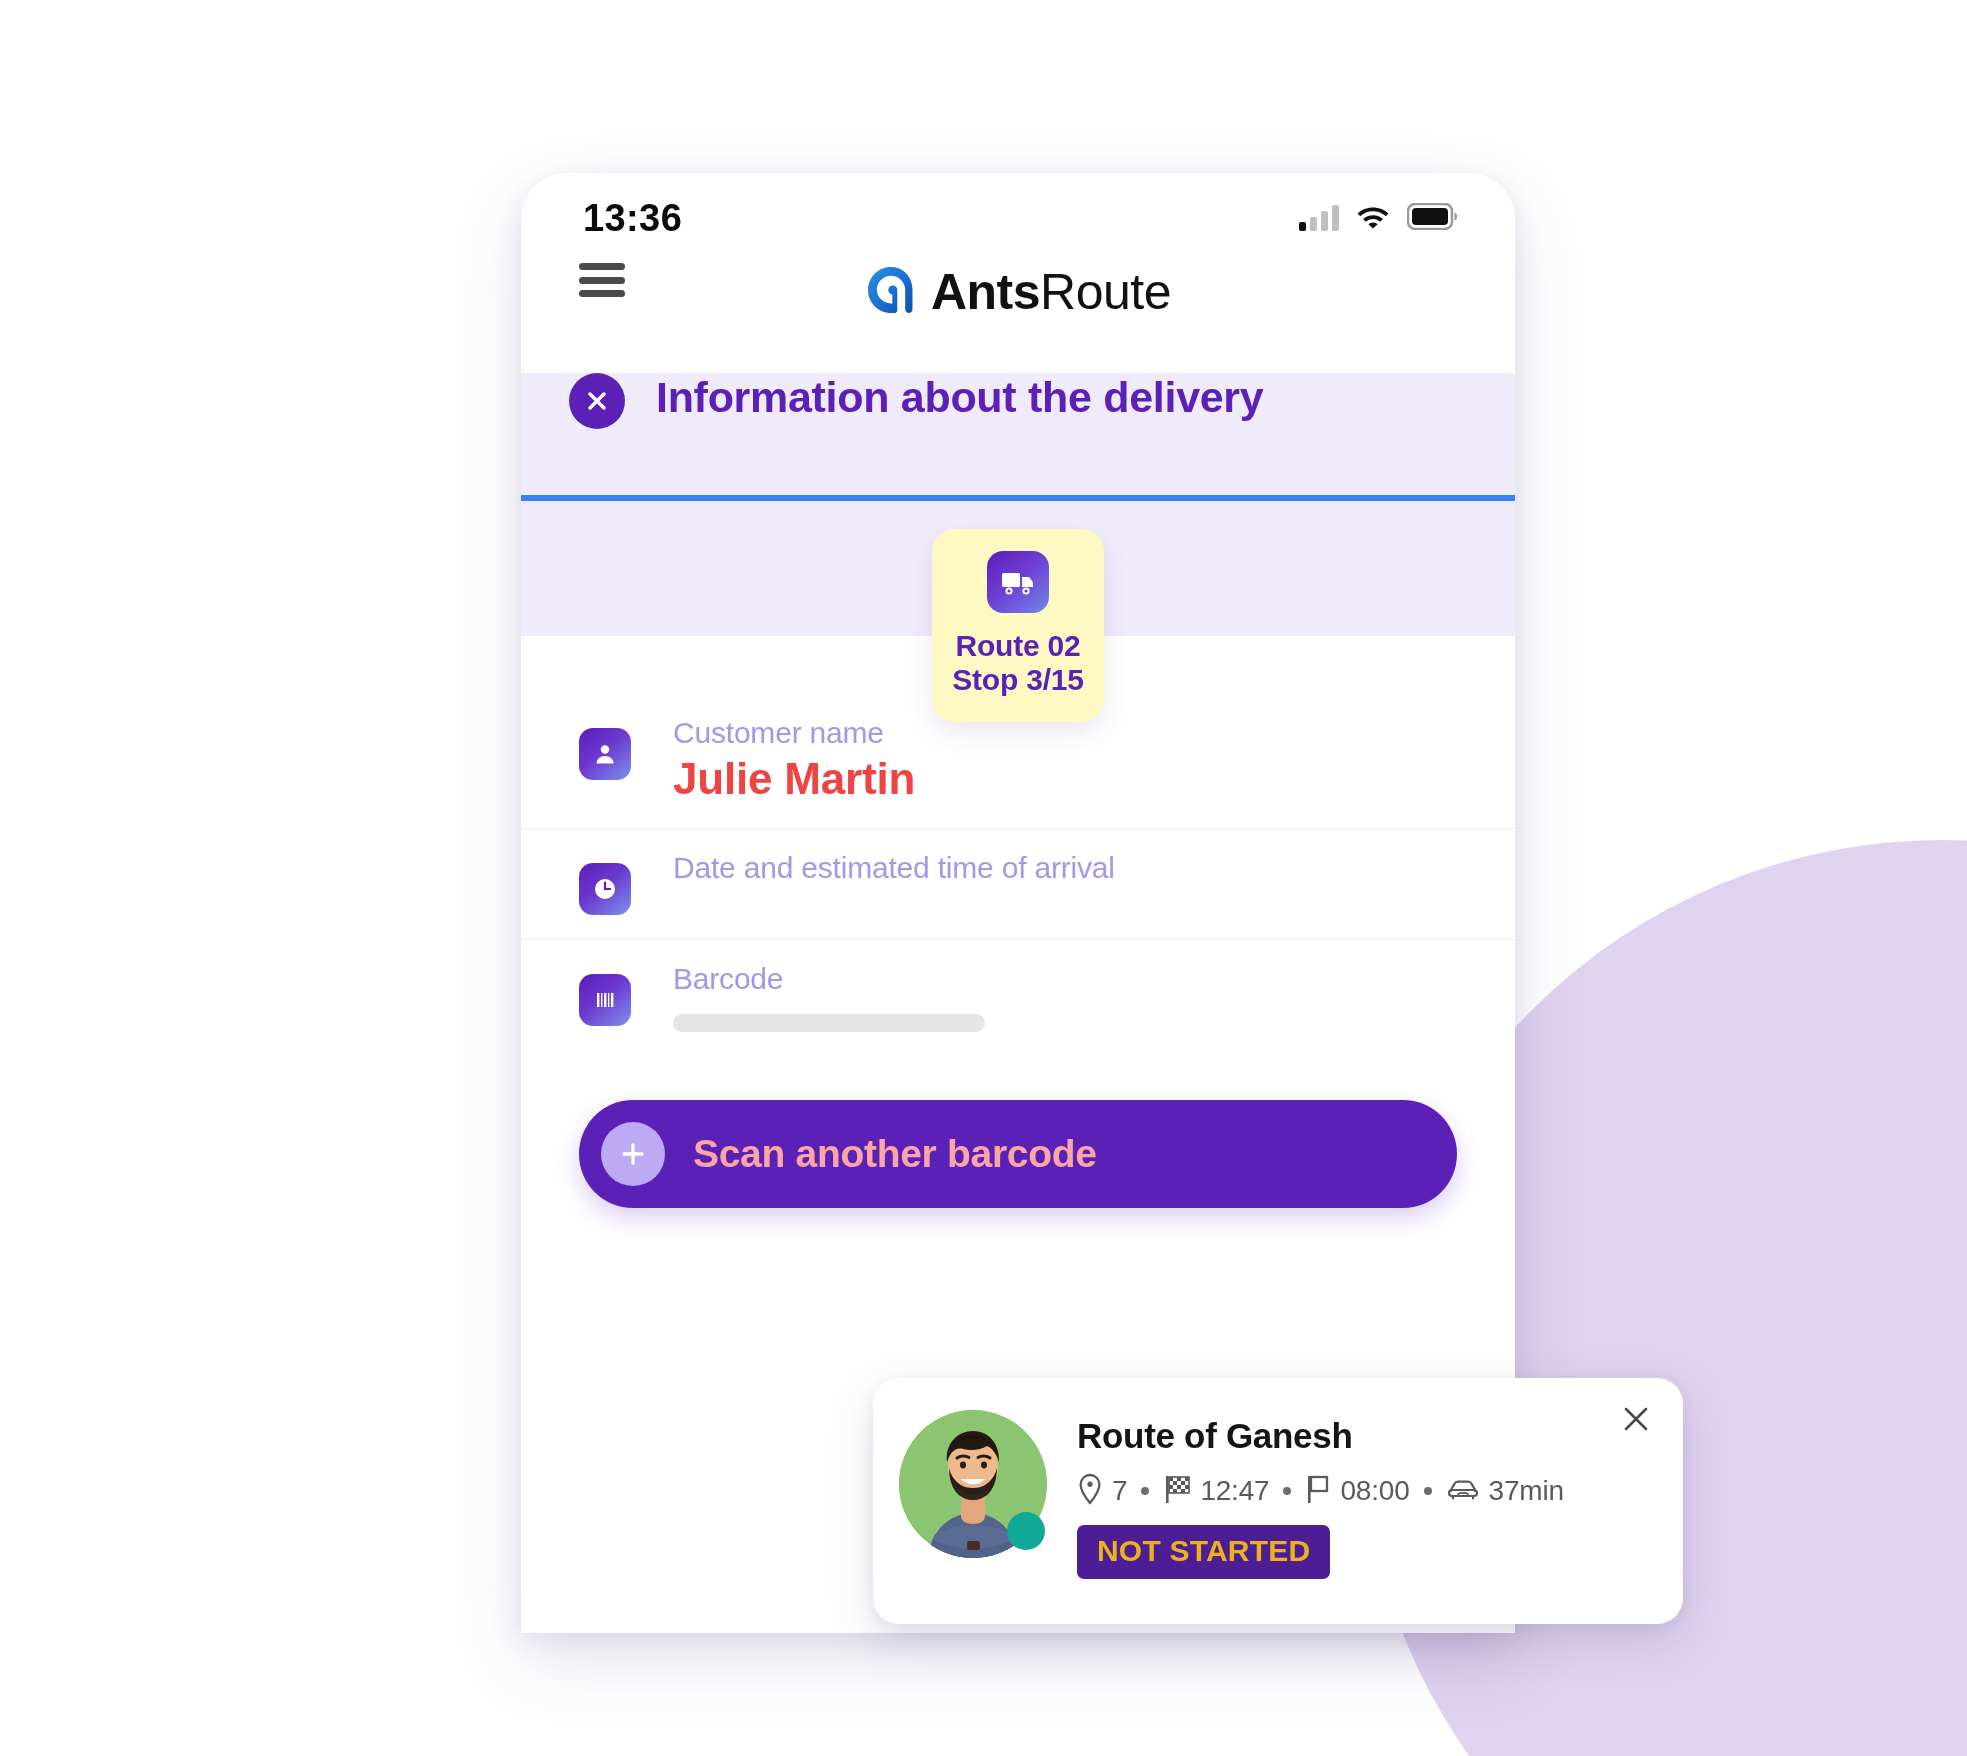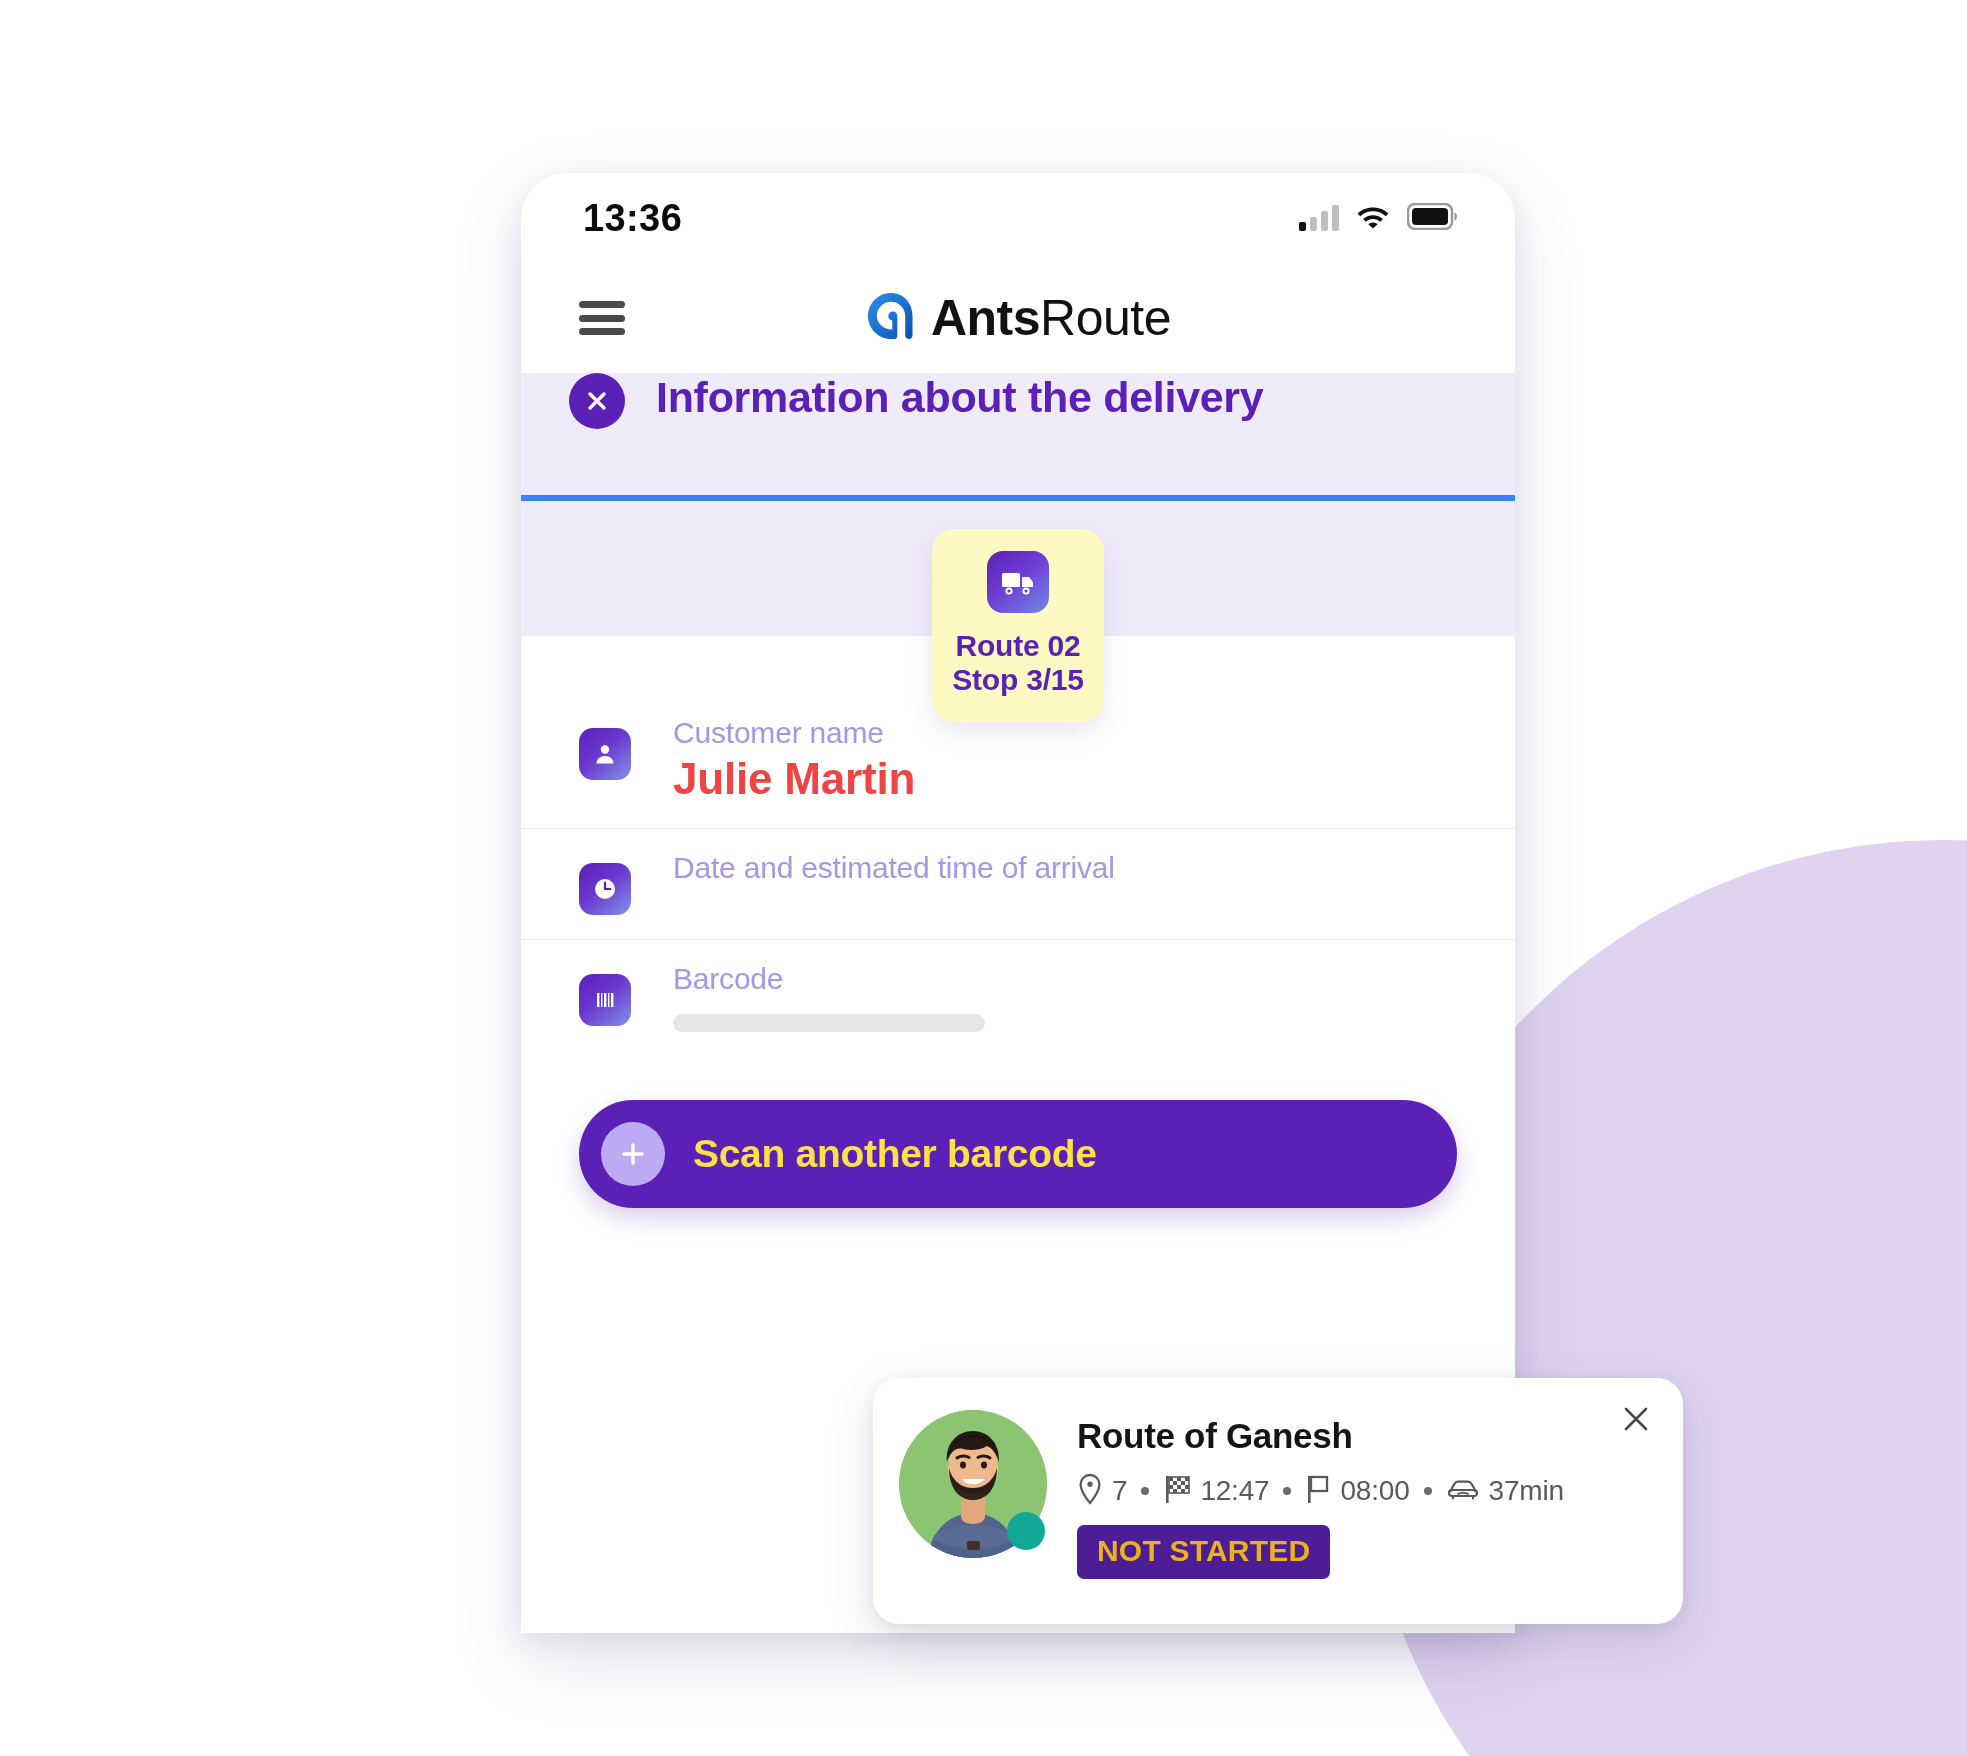--- a/index.html
+++ b/index.html
@@ -72,21 +72,21 @@
   .sig-bars i { width: 7px; border-radius: 2px; display: block; }
   .sig-bars i:nth-child(1) { height: 9px;  background: #111111; }
   .sig-bars i:nth-child(2) { height: 14px; background: #bfbfbf; }
   .sig-bars i:nth-child(3) { height: 20px; background: #bfbfbf; }
   .sig-bars i:nth-child(4) { height: 26px; background: #bfbfbf; }
 
   
   #app-bar {
     height: 110px;
     display: flex;
-    align-items: center;
+    align-items: flex-start;
     padding: 0 58px;
     box-sizing: border-box;
     position: relative;
   }
   #hamburger-btn {
     width: 46px;
     height: 34px;
     display: flex;
     flex-direction: column;
     justify-content: space-between;
@@ -247,21 +247,21 @@
     border-radius: 50%;
     background: #bdaaf5;
     flex: 0 0 auto;
     display: flex;
     align-items: center;
     justify-content: center;
   }
   #scan-label {
     font-size: 39px;
     font-weight: 700;
-    color: #fde047;
+    color: #fca5a5;
     letter-spacing: -0.3px;
   }
 
   
   #route-card {
     position: absolute;
     left: 873px;
     top: 1378px;
     width: 810px;
     height: 246px;

